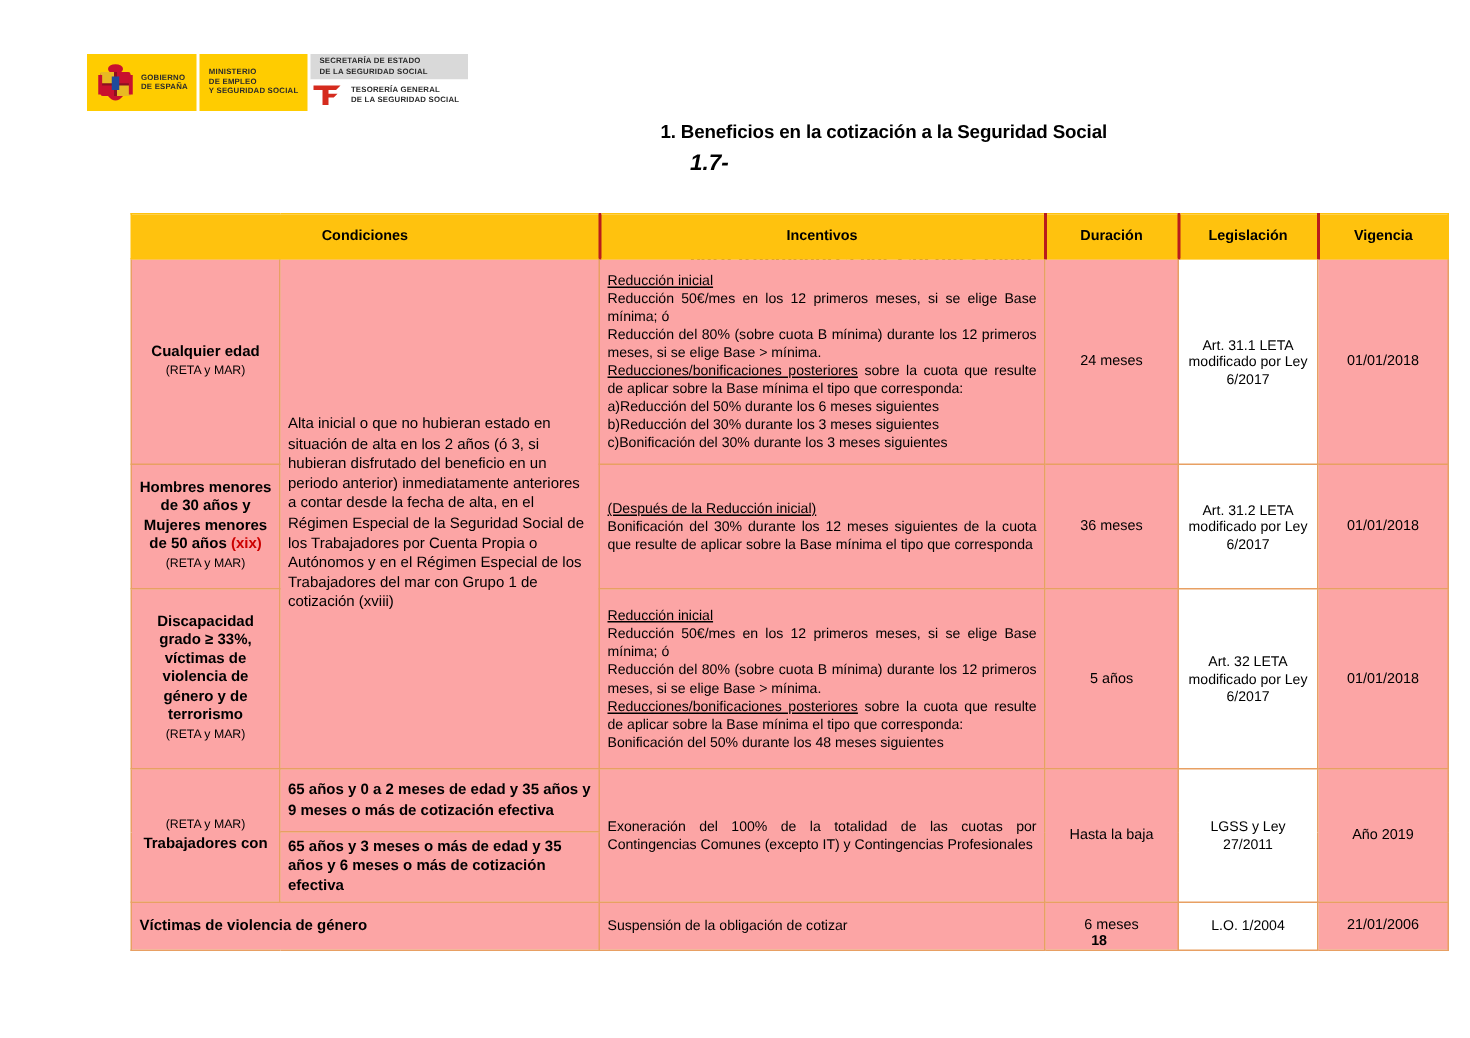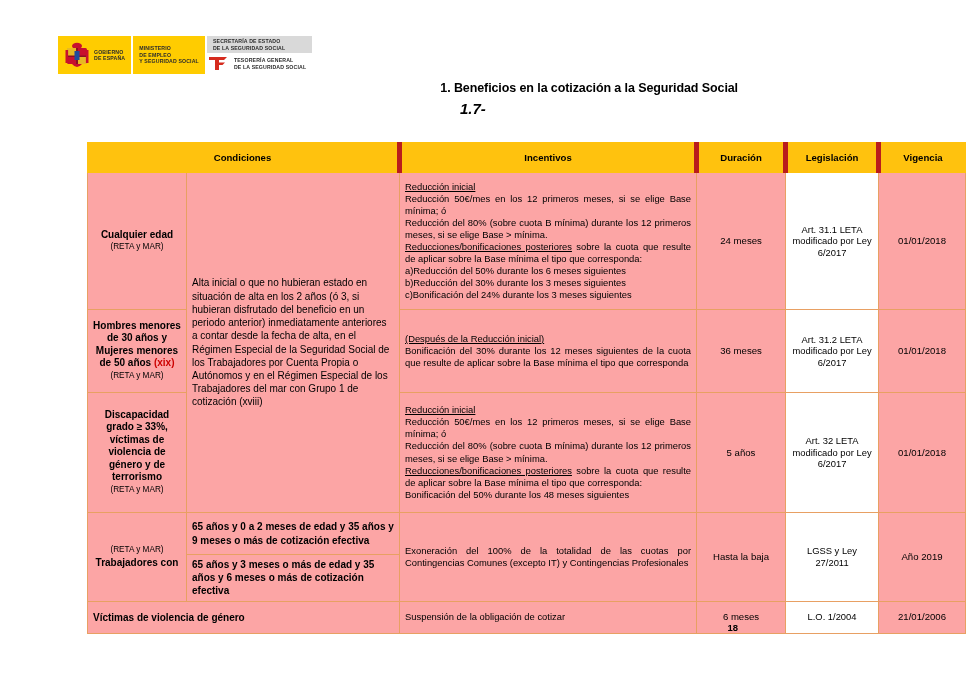--- a/index.html
+++ b/index.html
@@ -133,21 +133,21 @@
   .tbl thead th {
     background: #FFC20E;
     border: 1px solid #FFC20E;
     font-size: 9.6px;
     font-weight: bold;
     text-align: center;
     height: 25px;
     padding: 2px 4px;
   }
   .tbl thead th.sep {
-    border-left: 5px solid #b91c1c;
+    border-left: 2px solid #b91c1c;
   }
 
   .cell-cond {
     text-align: center;
     font-size: 10px;
     font-weight: bold;
     line-height: 12.5px;
   }
   .cell-cond .sub {
     font-weight: normal;
@@ -293,21 +293,21 @@
           <span class="sub">(RETA y MAR)</span>
         </td>
         <td class="cell-desc" rowspan="3">Alta inicial o que no hubieran estado en situación de alta en los 2 años (ó 3, si hubieran disfrutado del beneficio en un periodo anterior) inmediatamente anteriores a contar desde la fecha de alta, en el Régimen Especial de la Seguridad Social de los Trabajadores por Cuenta Propia o Autónomos y en el Régimen Especial de los Trabajadores del mar con Grupo 1 de cotización (xviii)</td>
         <td class="cell-inc">
           <p><span class="u">Reducción inicial</span></p>
           <p>Reducción 50€/mes en los 12 primeros meses, si se elige Base mínima; ó</p>
           <p>Reducción del  80% (sobre cuota B mínima) durante los 12 primeros meses, si se elige Base &gt; mínima.</p>
           <p><span class="u">Reducciones/bonificaciones posteriores</span><span> sobre la cuota que resulte de aplicar sobre la Base mínima el tipo que corresponda:</span></p>
           <p style="text-align-last:left;text-align:left">a)Reducción del 50% durante los 6 meses siguientes</p>
           <p style="text-align-last:left;text-align:left">b)Reducción del 30% durante los 3 meses siguientes</p>
-          <p style="text-align-last:left;text-align:left">c)Bonificación del 24% durante los 3 meses siguientes</p>
+          <p style="text-align-last:left;text-align:left">c)Bonificación del 30% durante los 3 meses siguientes</p>
         </td>
         <td class="cell-dur">24 meses</td>
         <td class="cell-leg">Art. 31.1 LETA modificado por Ley 6/2017</td>
         <td class="cell-vig">01/01/2018</td>
       </tr>
 
       <tr>
         <td class="cell-cond" style="height:76px">
           <span>Hombres menores de 30 años y Mujeres menores de 50 años </span><span class="red">(xix)</span>
           <span class="sub">(RETA y MAR)</span>

